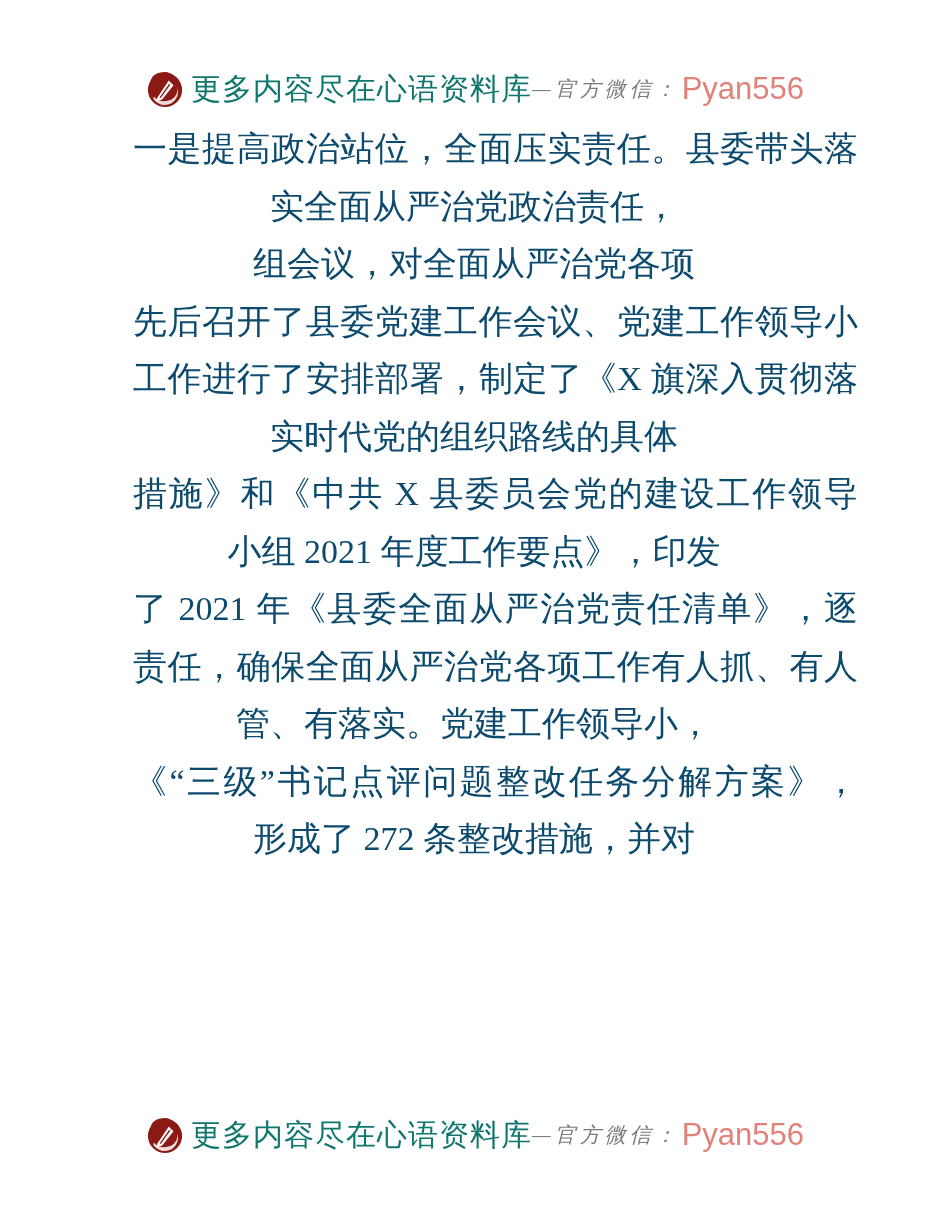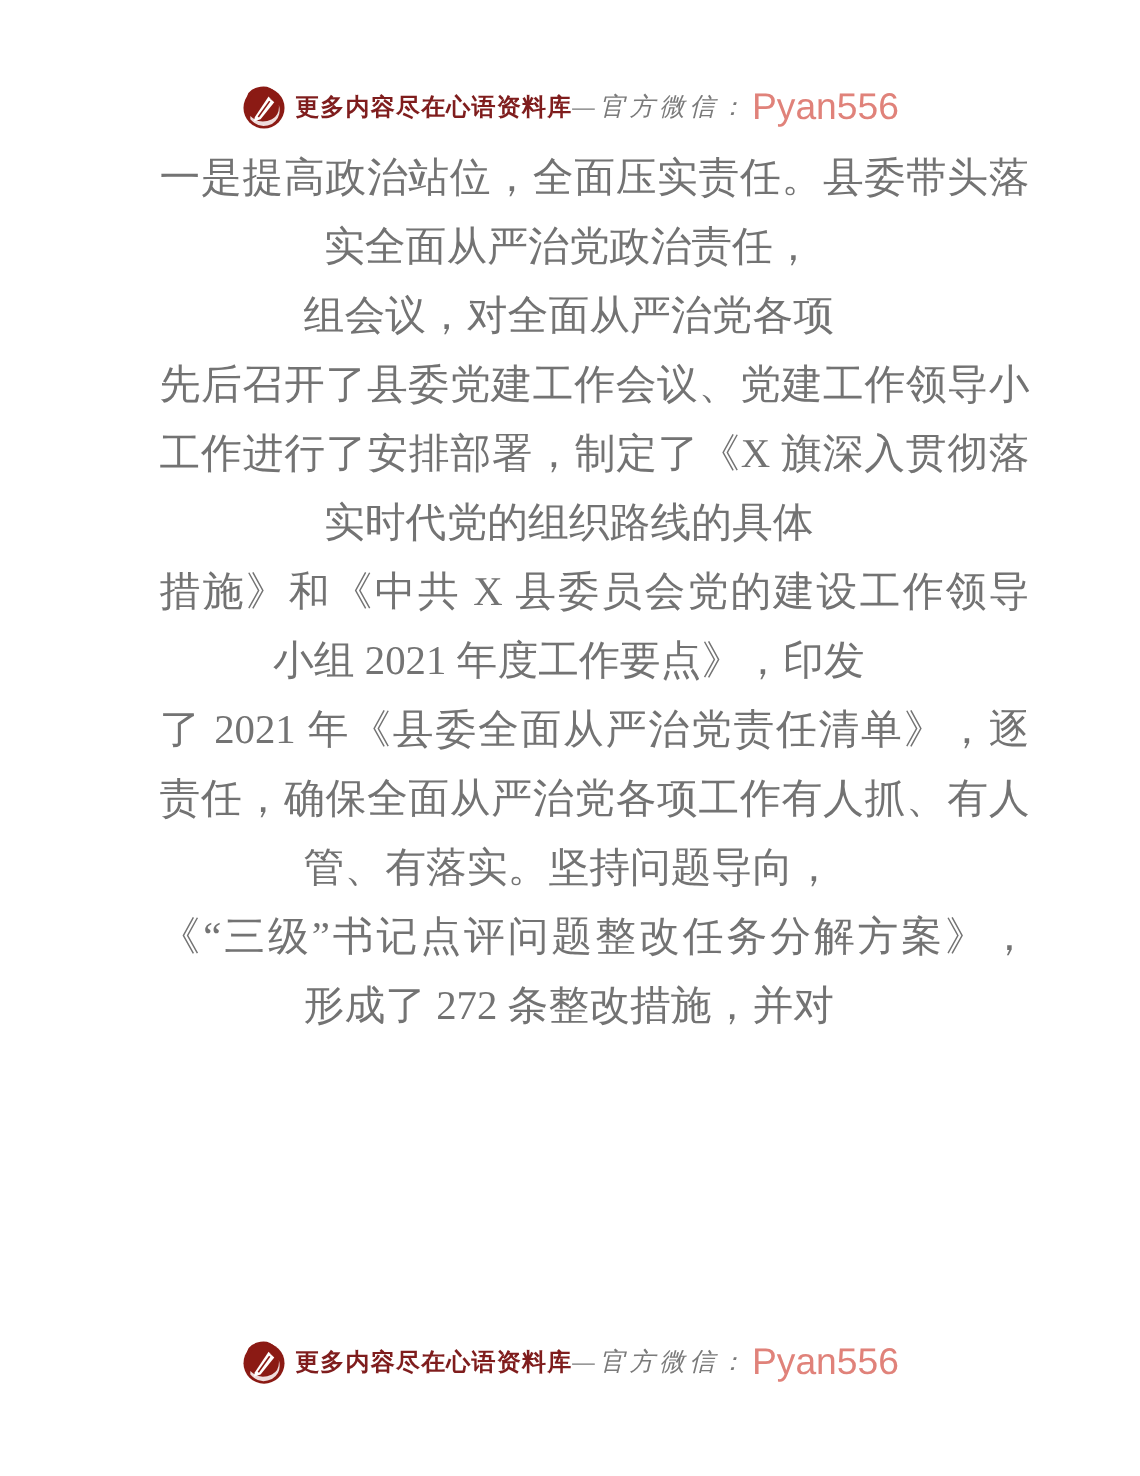--- a/index.html
+++ b/index.html
@@ -28,25 +28,24 @@
   .watermark.header { top: 68px; }
   .watermark.footer { top: 1114px; }
 
   .wm-logo {
     width: 38px;
     height: 42px;
     margin-right: 7px;
     flex: 0 0 auto;
   }
   .wm-brand {
-    color: #7f1d1d;
-    font-size: 20px;
+    color: #0f766e;
+    font-size: 30px;
     letter-spacing: 1px;
     font-family: "Liberation Serif", serif;
-    font-weight: bold;
   }
   .wm-label {
     color: #7a7a7a;
     font-size: 21px;
     font-style: italic;
     letter-spacing: 4px;
     font-family: "Liberation Serif", serif;
   }
   .wm-id {
     color: #e0827a;
@@ -55,21 +54,21 @@
     font-family: "Liberation Sans", sans-serif;
     margin-left: 2px;
   }
 
   
   .doc-content {
     position: absolute;
     top: 120px;
     left: 90px;
     width: 768px;
-    color: #737373;
+    color: #0c4a6e;
     font-size: 34px;
     line-height: 57.5px;
   }
   .para { margin: 0; }
   .line { min-height: 57.5px; }
   .line.first {
     text-indent: 43px;
     text-align: justify;
     text-align-last: justify;
   }
@@ -109,21 +108,21 @@
   </div>
   <div class="para">
     <div class="line first">措施》和《中共 X 县委员会党的建设工作领导</div>
     <div class="line second">小组 2021 年度工作要点》，印发</div>
   </div>
   <div class="para">
     <div class="line first">了 2021 年《县委全面从严治党责任清单》，逐</div>
   </div>
   <div class="para">
     <div class="line first">责任，确保全面从严治党各项工作有人抓、有人</div>
-    <div class="line second">管、有落实。坚持问题导向，</div>
+    <div class="line second">管、有落实。党建工作领导小，</div>
   </div>
   <div class="para">
     <div class="line first">《“三级”书记点评问题整改任务分解方案》，</div>
     <div class="line second">形成了 272 条整改措施，并对</div>
   </div>
 </div>
 
 <div class="watermark footer">
   <svg class="wm-logo" viewBox="0 0 40 44" aria-hidden="true">
     <circle cx="20" cy="23" r="18" fill="#8b1a14"></circle>

